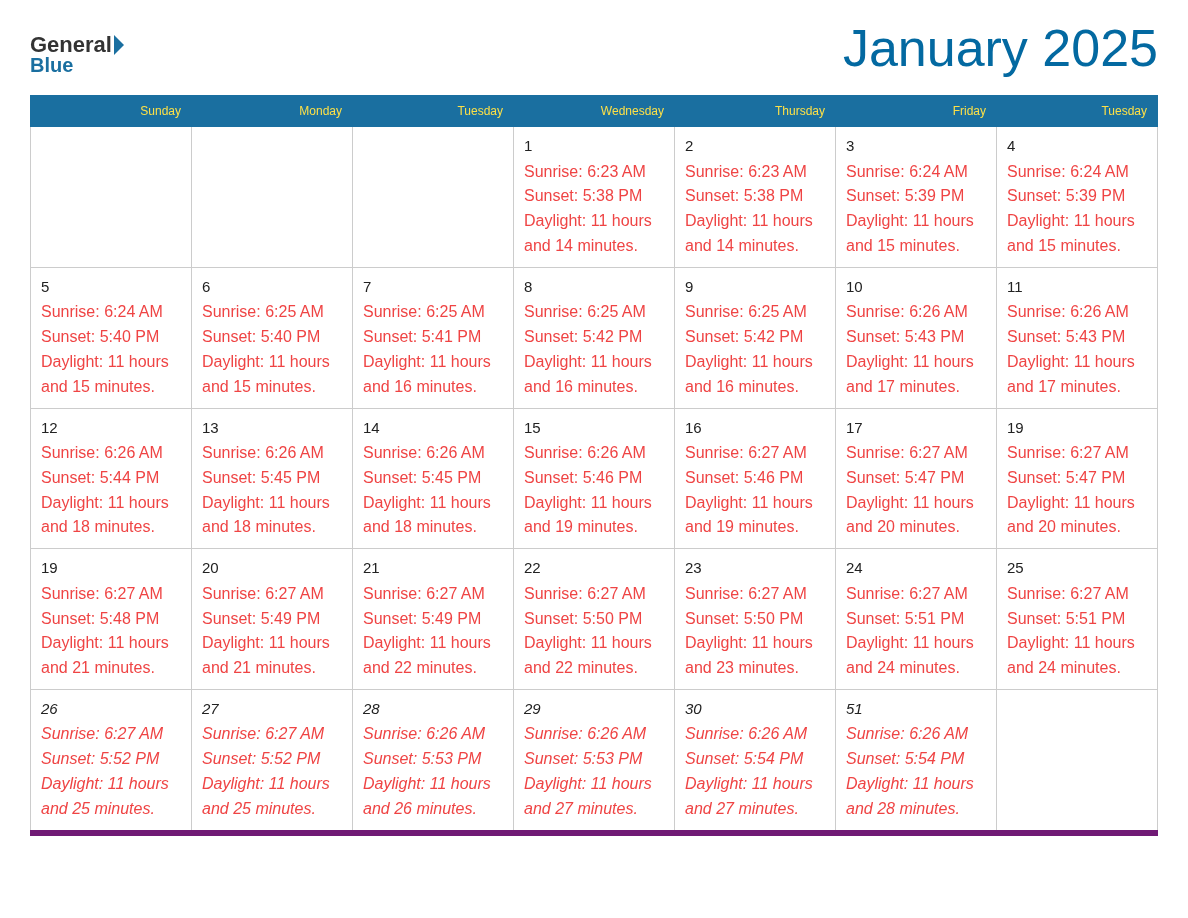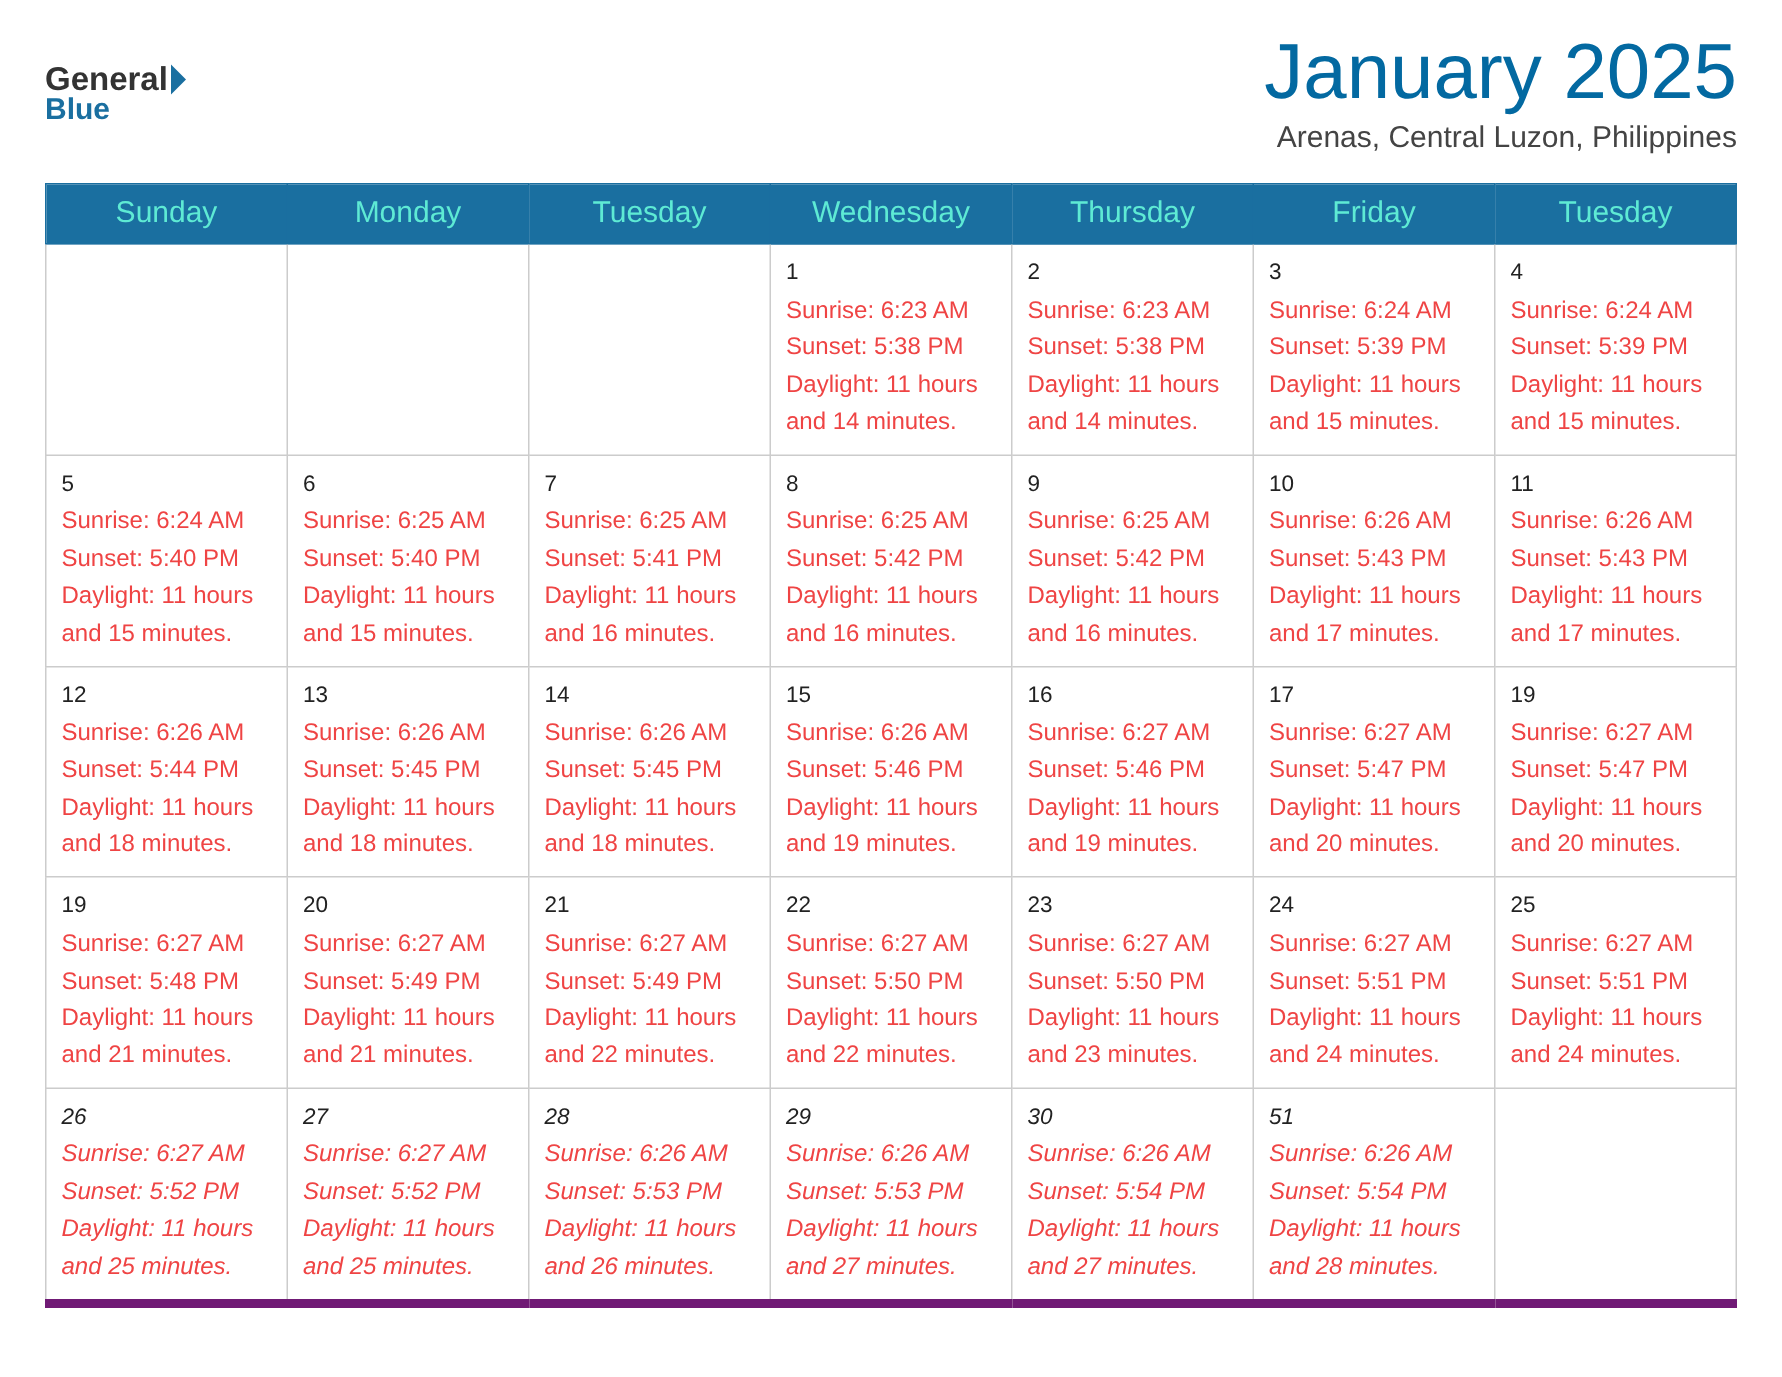--- a/index.html
+++ b/index.html
@@ -6,21 +6,21 @@
     body {
       font-family: Arial, sans-serif;
       background: #fff;
       padding: 20px 30px;
       width: 1188px;
       min-height: 918px;
     }
     .header {
       display: flex;
       justify-content: space-between;
-      align-items: center;
+      align-items: flex-end;
       margin-bottom: 18px;
     }
     .logo {
       display: flex;
       flex-direction: column;
       align-items: flex-start;
     }
     .logo-general {
       font-size: 22px;
       font-weight: bold;
@@ -56,25 +56,25 @@
       color: #444;
       margin-top: 4px;
     }
     .calendar {
       width: 100%;
       border-collapse: collapse;
       border: 1px solid #ccc;
     }
     .calendar th {
       background: #1a6fa0;
-      color: #5eead4;
-      font-size: 20px;
+      color: #fde047;
+      font-size: 12px;
       font-weight: normal;
       padding: 8px 10px;
-      text-align: center;
+      text-align: right;
       border: 1px solid #1a6fa0;
     }
     .calendar td {
       vertical-align: top;
       padding: 8px 10px;
       font-size: 13px;
       color: #333;
       border: 1px solid #ccc;
       width: calc(100% / 7);
       min-height: 100px;
@@ -106,21 +106,20 @@
 <div class="header">
   <div class="logo">
     <div class="logo-general">
       <span>General</span>
       <div class="arrow"></div>
     </div>
     <div class="logo-blue">Blue</div>
   </div>
   <div class="title-block">
     <div class="month-title">January 2025</div>
-    <div class="location-title">Arenas, Central Luzon, Philippines</div>
   </div>
 </div>
 
 <table class="calendar">
   <thead>
     <tr>
     <th>Sunday</th>
         <th>Monday</th>
         <th>Tuesday</th>
         <th>Wednesday</th>

